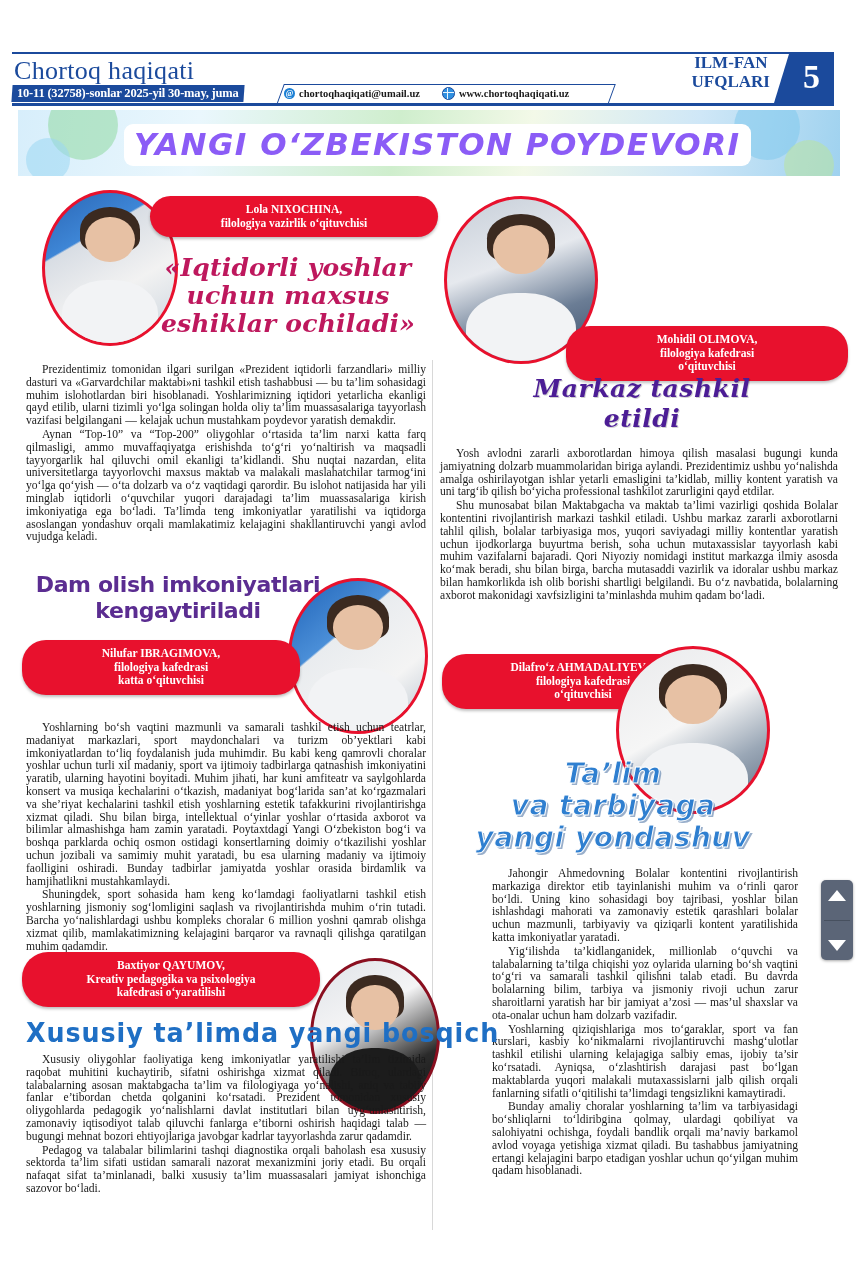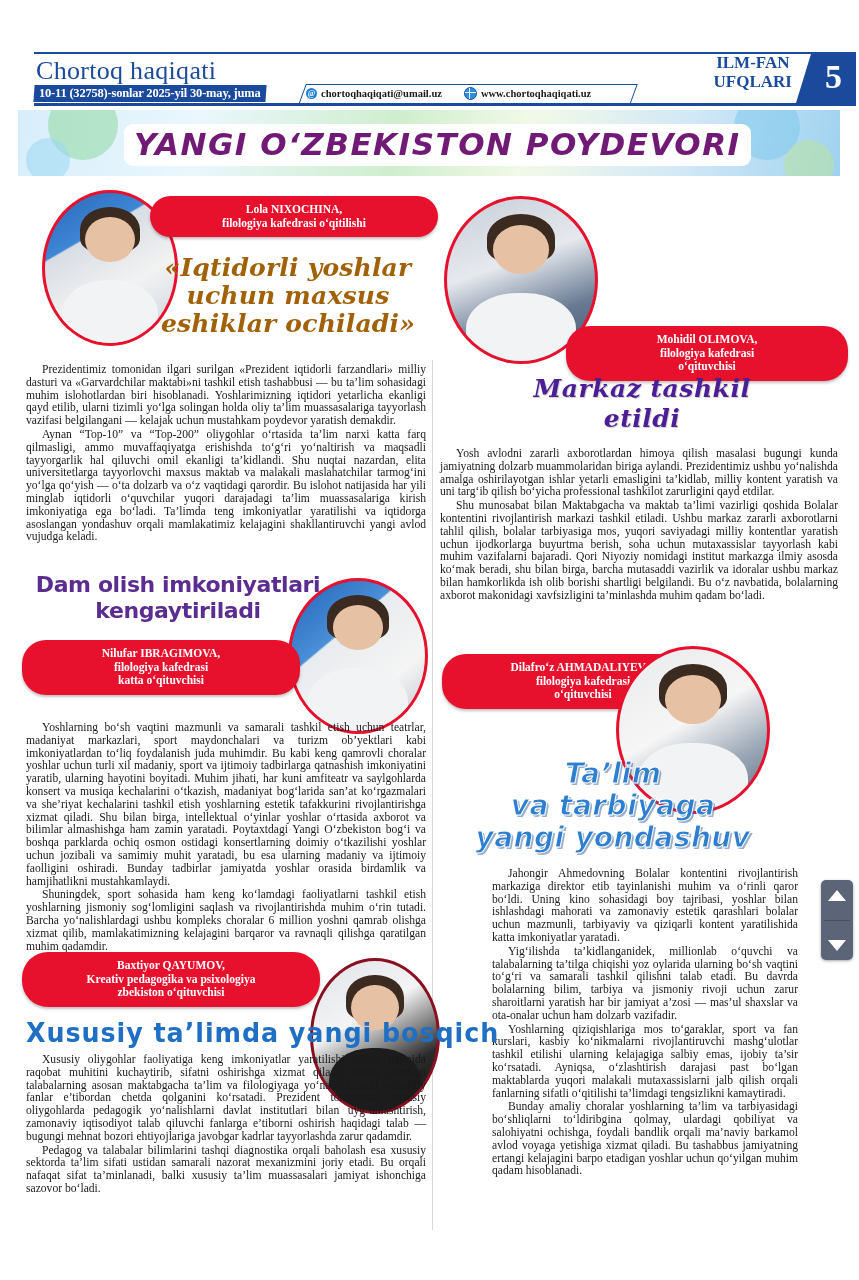--- a/index.html
+++ b/index.html
@@ -19,21 +19,21 @@
     position: absolute;
     left: 0; top: 0;
     width: 859px;
     height: 1280px;
     background: #ffffff;
   }
 
   
   .masthead {
     position: absolute;
-    left: 34px; top: 52px;
+    left: 12px; top: 52px;
     width: 822px;
     height: 52px;
   }
   .masthead-rule-top {
     position: absolute;
     left: 0; top: 0;
     width: 822px; height: 2px;
     background: #1b4a9c;
   }
   .masthead-rule-bottom {
@@ -160,21 +160,21 @@
     opacity: 0.55;
   }
   .banner-title {
     position: absolute;
     left: 106px; top: 14px;
     font-family: "DejaVu Sans", sans-serif;
     font-weight: bold;
     font-style: italic;
     font-size: 31px;
     letter-spacing: 1.5px;
-    color: #701a75;
+    color: #8b5cf6;
     background: #ffffff;
     padding: 2px 10px 4px 10px;
     border-radius: 9px;
     white-space: nowrap;
     text-shadow: 0 0 1px #ffffff;
   }
   .divider {
     position: absolute;
     left: 432px; top: 360px;
     width: 1px; height: 870px;
@@ -243,21 +243,21 @@
     background: #f2f3f5;
   }
 
   
   .hl-script-red {
     font-family: "DejaVu Serif", serif;
     font-style: italic;
     font-weight: bold;
     font-size: 25px;
     line-height: 28px;
-    color: #a16207;
+    color: #be185d;
     text-align: center;
     letter-spacing: 0.2px;
   }
   .hl-script-magenta {
     font-family: "DejaVu Serif", serif;
     font-style: italic;
     font-weight: bold;
     font-size: 25px;
     line-height: 30px;
     color: #4c1d95;
@@ -368,21 +368,21 @@
   <div class="divider"></div>
 
   <div class="photo ph-bg1" style="left:42px; top:190px; width:130px; height:150px; border-radius:50%;">
     <div class="ph-body"></div>
     <div class="ph-hair"></div>
     <div class="ph-face"></div>
   </div>
 
   <div class="nameplate" style="position:absolute; left:150px; top:196px; width:268px;">
     <div>Lola NIXOCHINA,</div>
-    <div>filologiya kafedrasi o‘qitilishi</div>
+    <div>filologiya vazirlik o‘qituvchisi</div>
   </div>
 
   <div class="hl-script-red" style="position:absolute; left:150px; top:254px; width:276px;">
     <div>«Iqtidorli yoshlar</div>
     <div>uchun maxsus</div>
     <div>eshiklar ochiladi»</div>
   </div>
 
   <div style="position:absolute; left:26px; top:364px; width:400px;">
     <p class="body-text">Prezidentimiz tomonidan ilgari surilgan «Prezident iqtidorli farzandlari» milliy dasturi va «Garvardchilar maktabi»ni tashkil etish tashabbusi — bu ta’lim sohasidagi muhim islohotlardan biri hisoblanadi. Yoshlarimizning iqtidori yetarlicha ekanligi qayd etilib, ularni tizimli yo‘lga solingan holda oliy ta’lim muassasalariga tayyorlash vazifasi belgilangani — kelajak uchun mustahkam poydevor yaratish demakdir.</p>
@@ -454,21 +454,21 @@
   <div style="position:absolute; left:492px; top:868px; width:306px;">
     <p class="body-text">Jahongir Ahmedovning Bolalar kontentini rivojlantirish markaziga direktor etib tayinlanishi muhim va o‘rinli qaror bo‘ldi. Uning kino sohasidagi boy tajribasi, yoshlar bilan ishlashdagi mahorati va zamonaviy estetik qarashlari bolalar uchun mazmunli, tarbiyaviy va qiziqarli kontent yaratilishida katta imkoniyatlar yaratadi.</p>
     <p class="body-text">Yig‘ilishda ta’kidlanganidek, millionlab o‘quvchi va talabalarning ta’tilga chiqishi yoz oylarida ularning bo‘sh vaqtini to‘g‘ri va samarali tashkil qilishni talab etadi. Bu davrda bolalarning bilim, tarbiya va jismoniy rivoji uchun zarur sharoitlarni yaratish har bir jamiyat a’zosi — mas’ul shaxslar va ota-onalar uchun ham dolzarb vazifadir.</p>
     <p class="body-text">Yoshlarning qiziqishlariga mos to‘garaklar, sport va fan kurslari, kasbiy ko‘nikmalarni rivojlantiruvchi mashg‘ulotlar tashkil etilishi ularning kelajagiga salbiy emas, ijobiy ta’sir ko‘rsatadi. Ayniqsa, o‘zlashtirish darajasi past bo‘lgan maktablarda yuqori malakali mutaxassislarni jalb qilish orqali fanlarning sifatli o‘qitilishi ta’limdagi tengsizlikni kamaytiradi.</p>
     <p class="body-text">Bunday amaliy choralar yoshlarning ta’lim va tarbiyasidagi bo‘shliqlarni to‘ldiribgina qolmay, ulardagi qobiliyat va salohiyatni ochishga, foydali bandlik orqali ma’naviy barkamol avlod voyaga yetishiga xizmat qiladi. Bu tashabbus jamiyatning ertangi kelajagini barpo etadigan yoshlar uchun qo‘yilgan muhim qadam hisoblanadi.</p>
   </div>
 
   <div class="nameplate" style="position:absolute; left:22px; top:952px; width:278px;border-radius:26px;">
     <div>Baxtiyor QAYUMOV,</div>
     <div>Kreativ pedagogika va psixologiya</div>
-    <div>zbekiston o‘qituvchisi</div>
+    <div>kafedrasi o‘yaratilishi</div>
   </div>
 
   <div class="photo ph-bg6" style="left:310px; top:958px; width:124px; height:150px; border-color:#8a0f20;">
     <div class="ph-body" style="background:#1c1c1c;"></div>
     <div class="ph-hair"></div>
     <div class="ph-face"></div>
   </div>
 
   <div class="hl-blue-cond" style="position:absolute; left:26px; top:1018px; width:400px;">
     <span>Xususiy ta’limda yangi bosqich</span>

